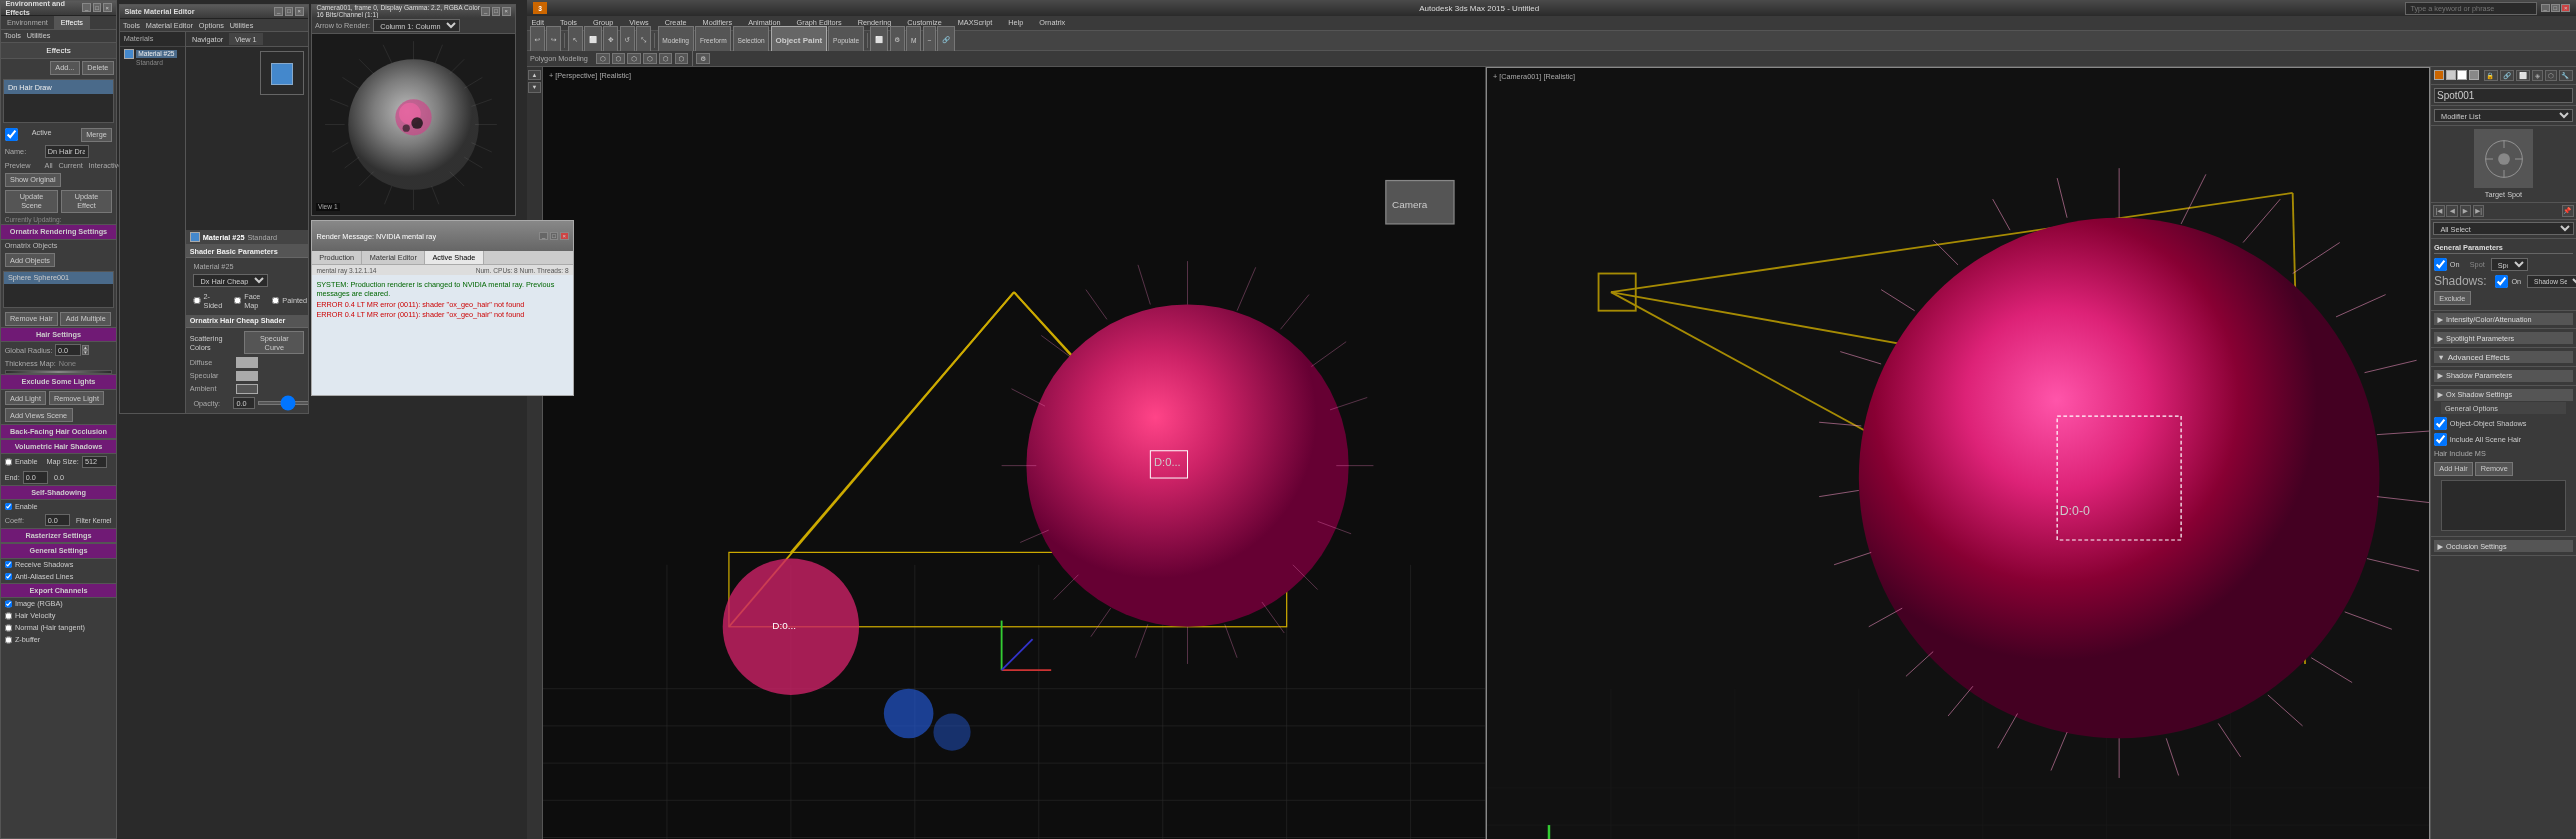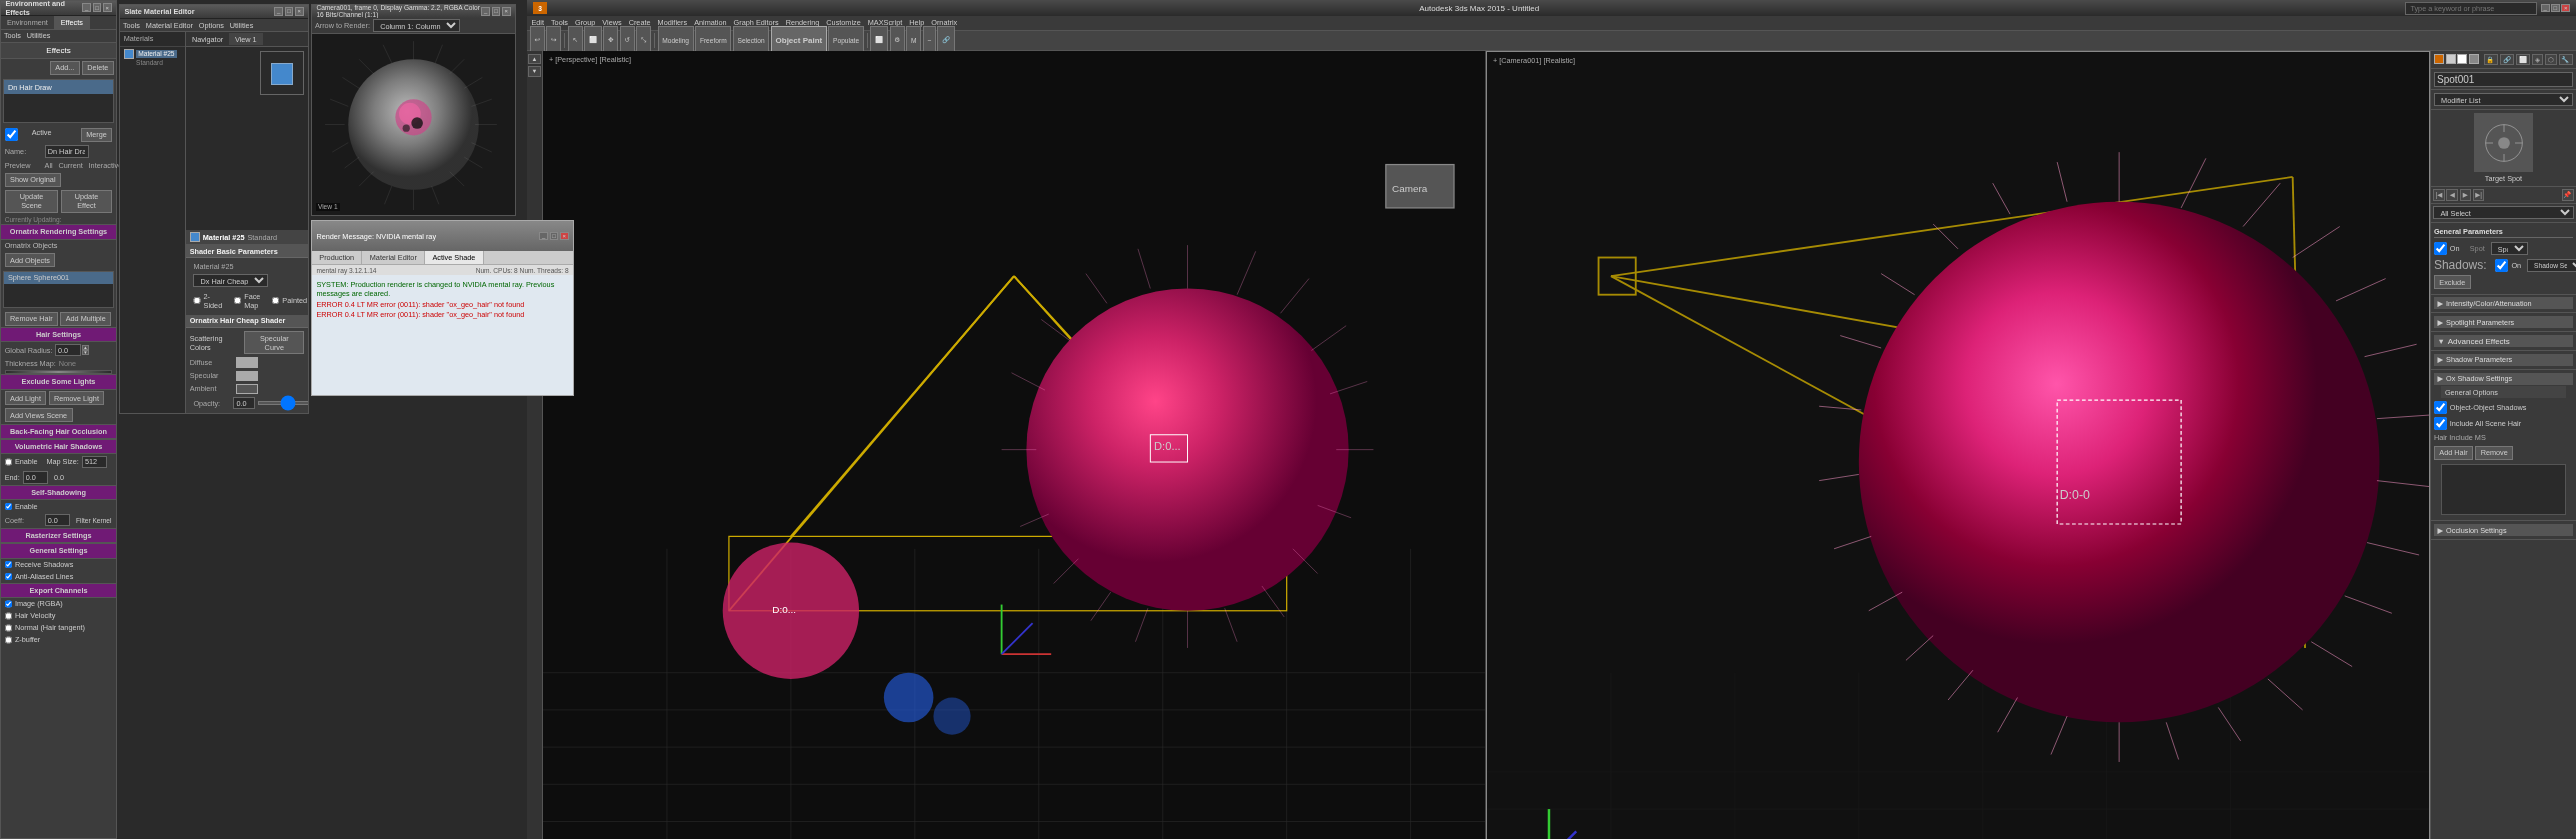--- a/index.html
+++ b/index.html
@@ -369,21 +369,21 @@
       align-items: center;
       justify-content: space-between;
       padding: 0 5.9px;
     }
     .main-menu-bar {
       background: #3a3a3a;
       height: 14.6px;
       display: flex;
       align-items: center;
       padding: 0 4.4px;
-      gap: 7px;
+      gap: 16px;
       border-bottom: 0.7px solid #555;
     }
     .main-toolbar {
       background: #444;
       height: 20.5px;
       display: flex;
       align-items: center;
       padding: 0 2.9px;
       gap: 1.5px;
       border-bottom: 0.7px solid #555;
@@ -900,20 +900,31 @@
     <button class="tb-btn">Populate</button>
     <div class="tb-separator"></div>
 
     <button class="tb-btn">⬜</button>
     <button class="tb-btn">⚙</button>
     <button class="tb-btn">M</button>
     <button class="tb-btn">~</button>
     <button class="tb-btn">🔗</button>
   </div>
 
+  <div class="secondary-toolbar">
+    <span style="font-size:7.3px;color:#aaa;margin-right:5.9px">Polygon Modeling</span>
+    <button class="st-btn">⬡</button>
+    <button class="st-btn">⬡</button>
+    <button class="st-btn">⬡</button>
+    <button class="st-btn">⬡</button>
+    <button class="st-btn">⬡</button>
+    <button class="st-btn">⬡</button>
+    <div class="tb-separator"></div>
+    <button class="st-btn">⚙</button>
+  </div>
 
   <div class="main-content-area">
 
     <div class="viewports-area">
 
       <div style="position:relative;flex:1;display:flex">
 
         <div style="width:16px;background:#333;border-right:0.7px solid #555;display:flex;flex-direction:column;align-items:center;padding:2.9px 0;gap:2.2px">
           <button style="width:13px;height:10.2px;background:#444;border:0.7px solid #666;color:#ccc;font-size:5.9px;cursor:pointer">▲</button>
           <button style="width:13px;height:10.2px;background:#444;border:0.7px solid #666;color:#ccc;font-size:5.9px;cursor:pointer">▼</button>

